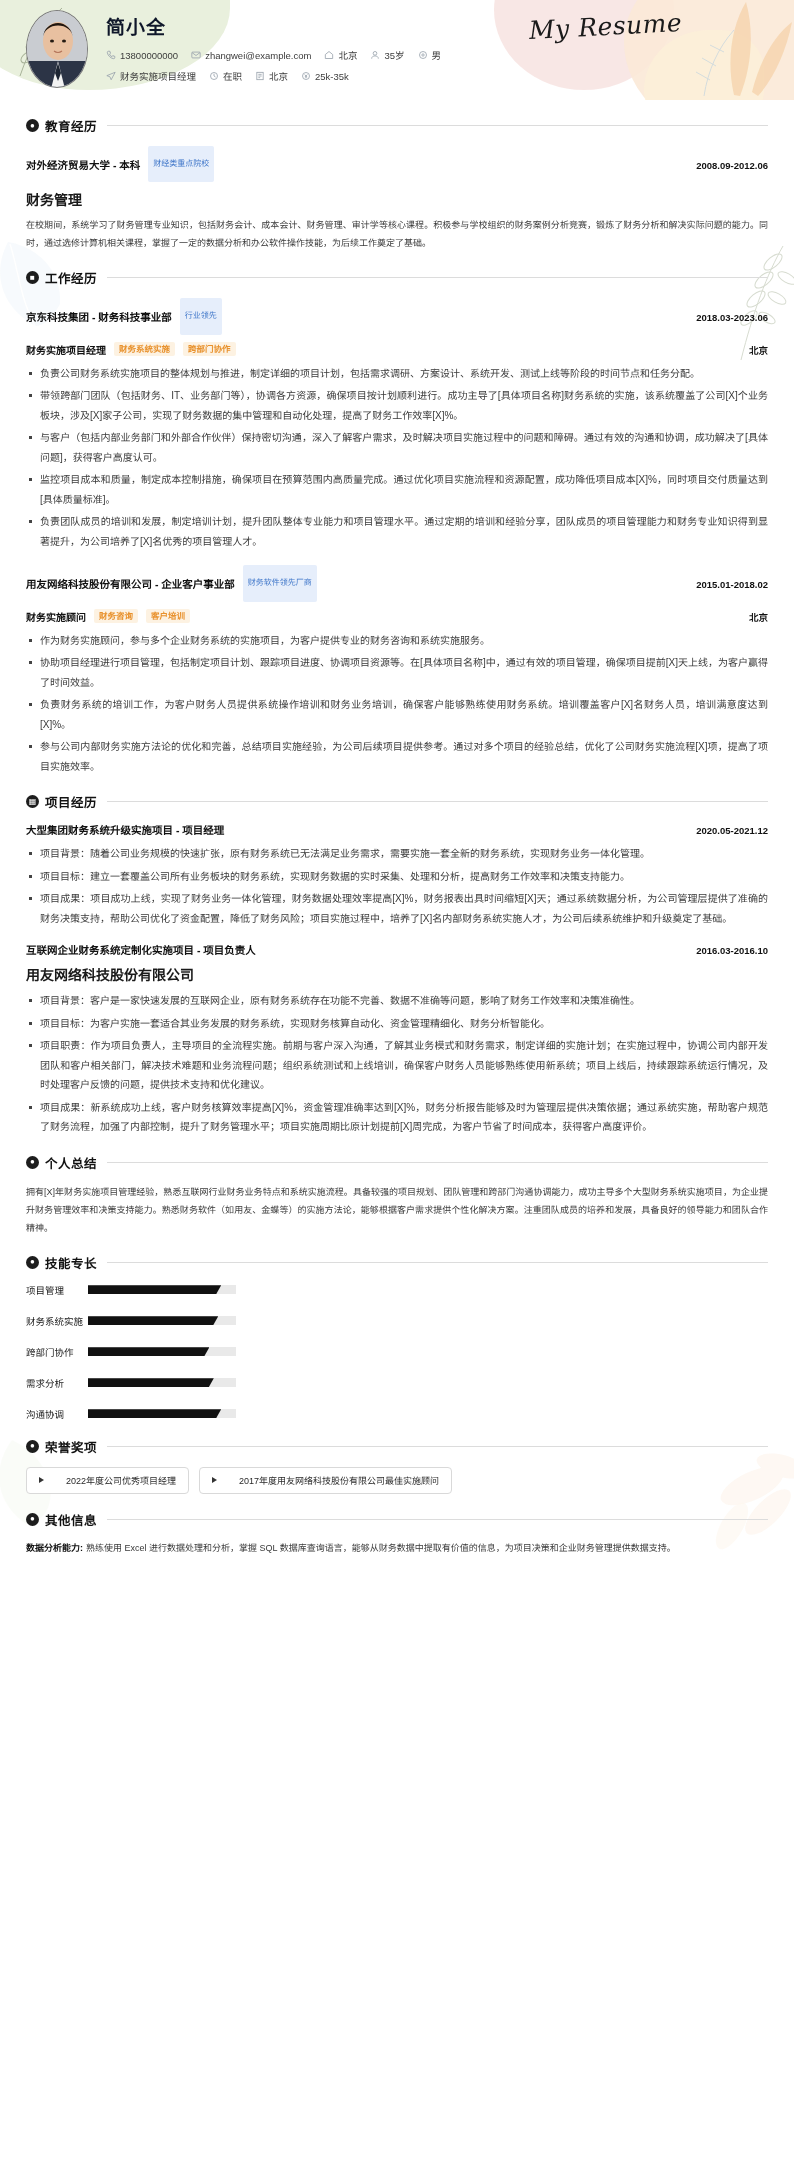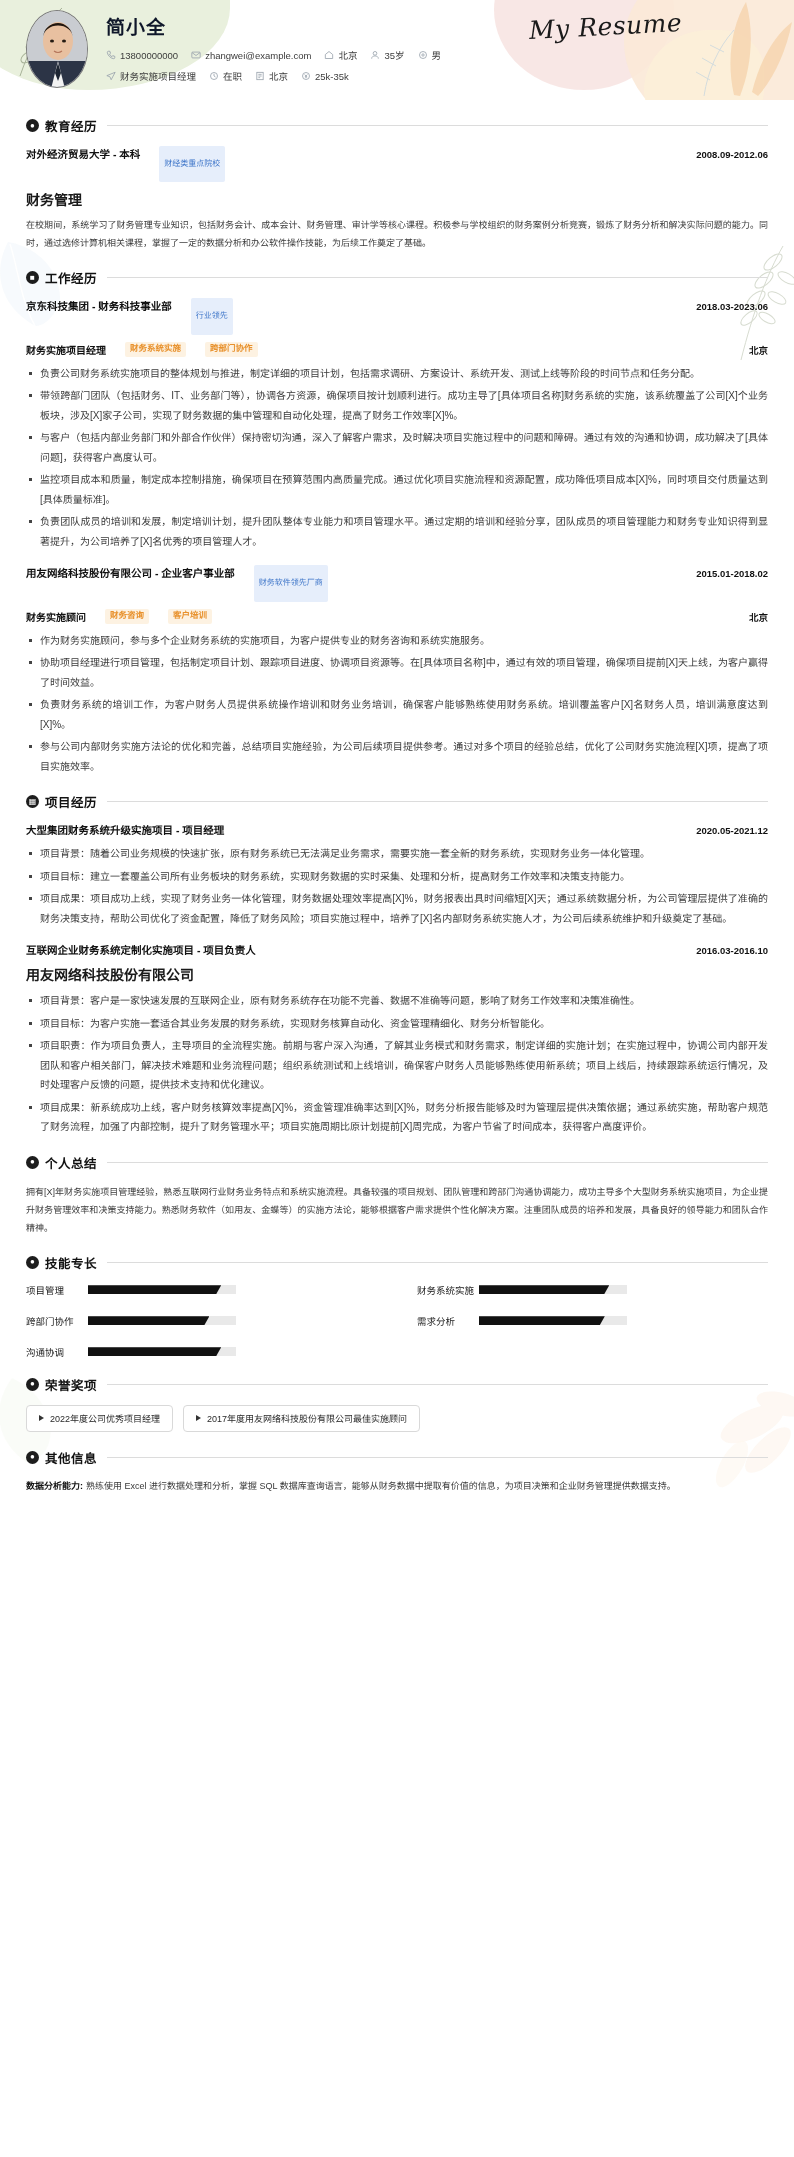--- a/index.html
+++ b/index.html
@@ -170,22 +170,23 @@
 
   .entry { margin-bottom: 14px; }
   .entry-row {
     display: flex;
     align-items: baseline;
     justify-content: space-between;
     margin-bottom: 7px;
   }
   .entry-left {
     display: flex;
+    align-items: center;
     flex-wrap: wrap;
-    gap: 19px;
+    gap: 8px;
   }
   .entry-title {
     font-size: 10.5px;
     font-weight: 700;
     color: #111;
   }
   .entry-sub {
     font-size: 10px;
     font-weight: 700;
     color: #111;
@@ -247,21 +248,21 @@
     position: absolute;
     left: 3px; top: 8px;
     width: 3px; height: 3px;
     background: #444;
     border-radius: 0;
   }
 
   
   .skills-grid {
     display: grid;
-    grid-template-columns: 1fr 1fr;
+    grid-template-columns: 1fr;
     column-gap: 40px;
     row-gap: 17px;
     margin-top: 4px;
   }
   .skill {
     display: flex;
     align-items: center;
   }
   .skill-label {
     font-size: 9.5px;
@@ -288,21 +289,21 @@
   
   .honors {
     display: flex;
     gap: 10px;
     flex-wrap: wrap;
     margin-top: 2px;
   }
   .honor-chip {
     display: inline-flex;
     align-items: center;
-    gap: 6px;
+    gap: 22px;
     border: 1px solid #d9d9d9;
     border-radius: 4px;
     padding: 6px 12px;
     font-size: 9px;
     color: #2a2a2a;
     background: #fff;
   }
   .honor-chip .tri {
     width: 0; height: 0;
     border-left: 5px solid #333;

